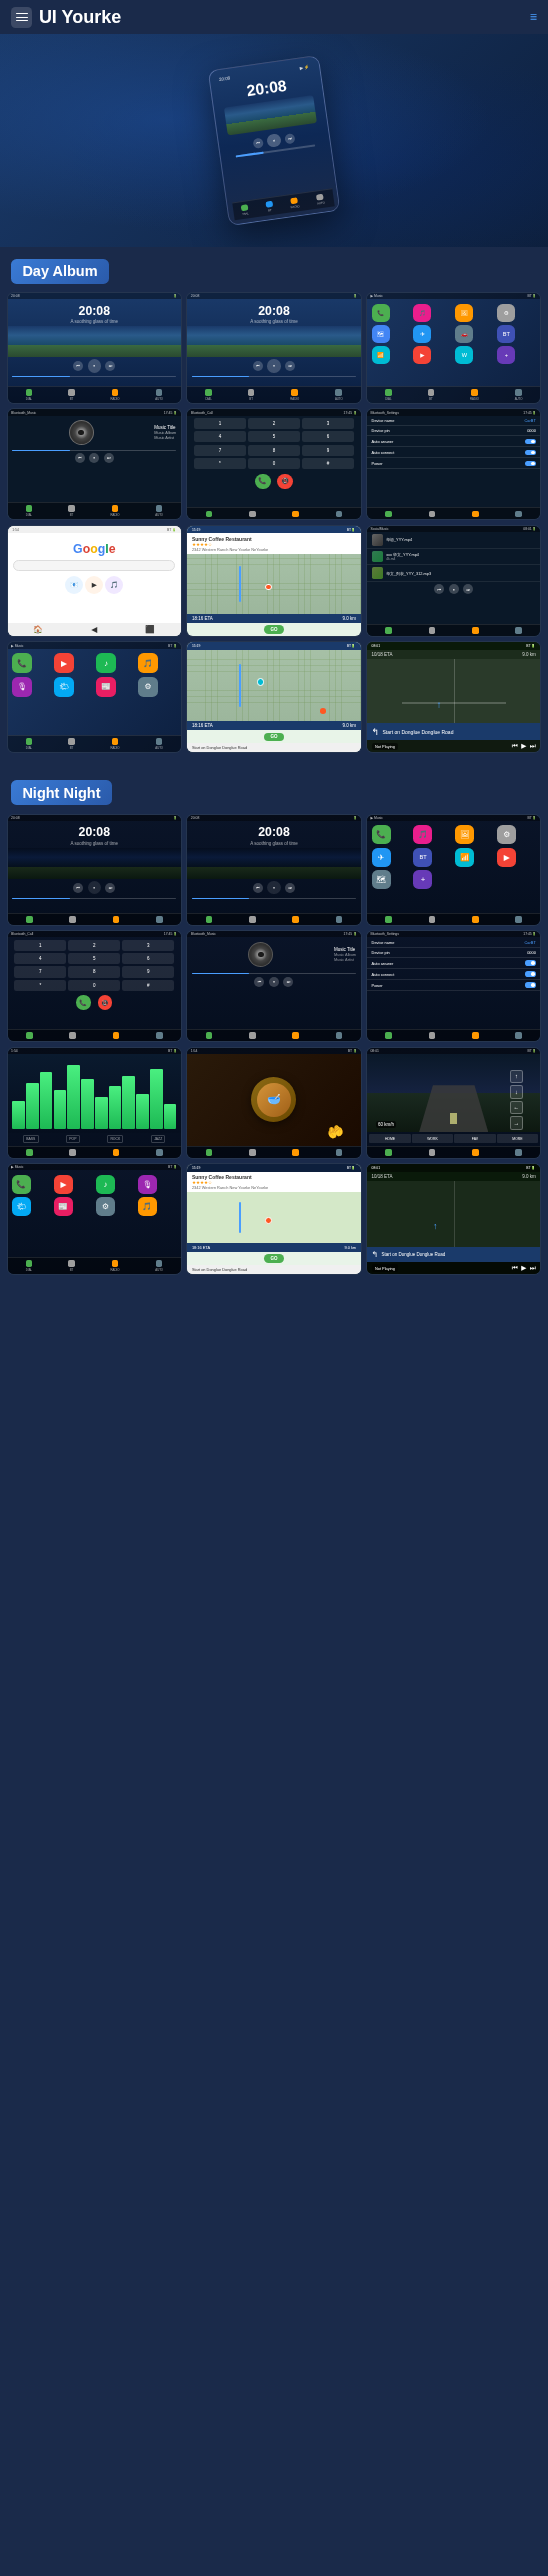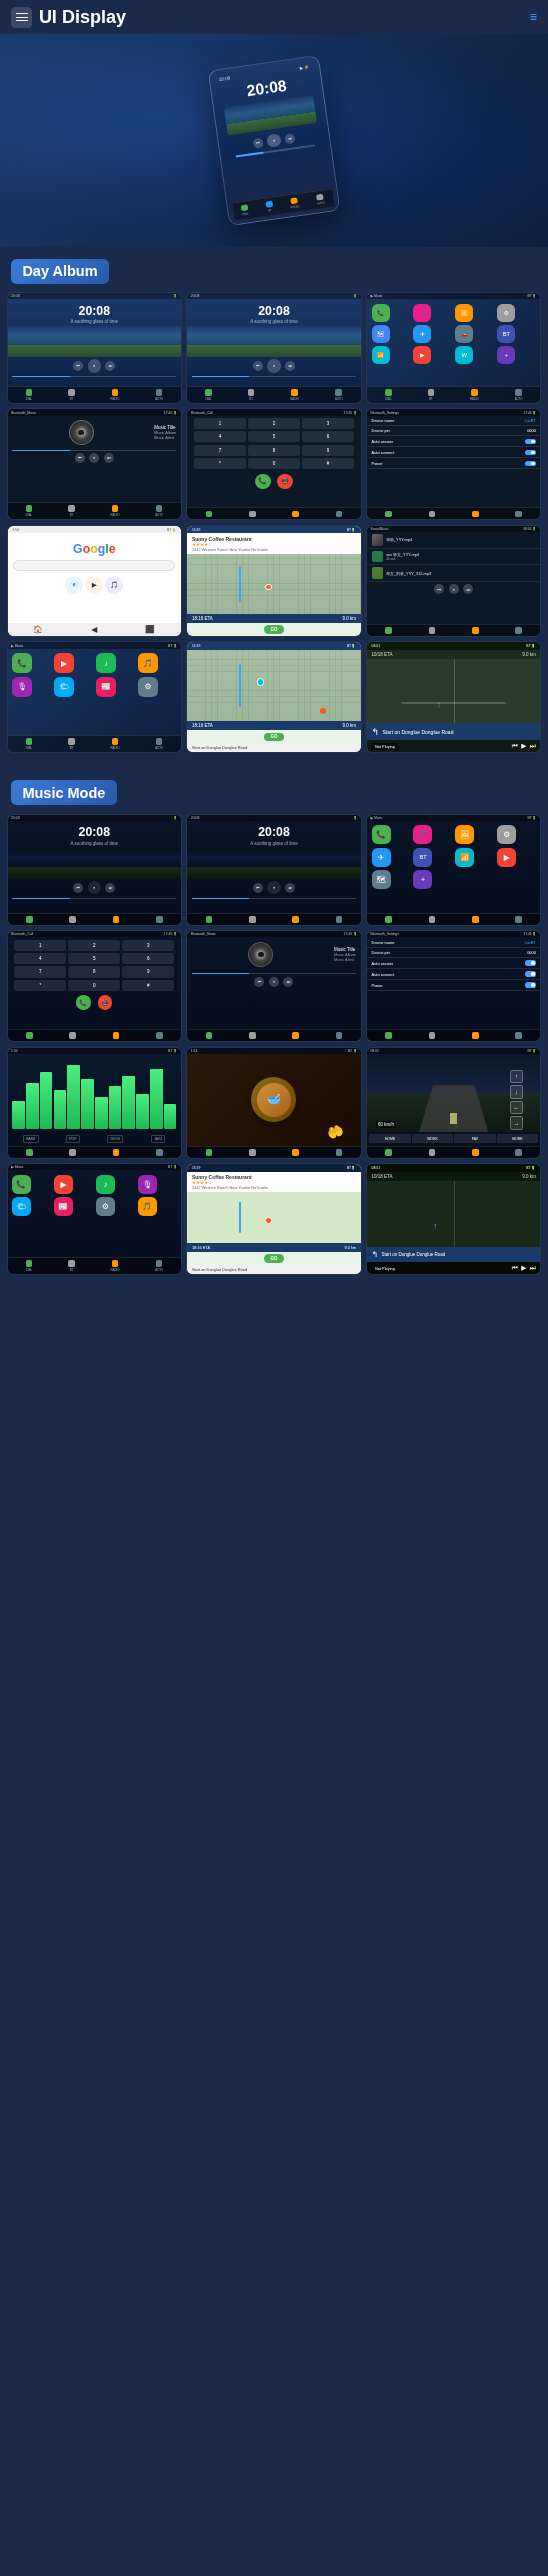--- a/index.html
+++ b/index.html
@@ -435,21 +435,21 @@
 </head>
 <body>
 
 <div class="header">
   <div class="header-left">
     <div class="menu-icon">
       <span></span>
       <span></span>
       <span></span>
     </div>
-    <h1 class="header-title">UI Display</h1>
+    <h1 class="header-title">UI Yourke</h1>
   </div>
   <div style="color:#4a9eff;font-size:12.3px;">≡</div>
 </div>
 
 <div class="hero">
   <div class="hero-bg"></div>
   <div class="hero-device">
     <div class="device-screen-inner">
       <div class="device-top-bar">
         <span>20:08</span>
@@ -932,21 +932,21 @@
             <div style="font-size:6.7px;">⏭</div>
           </div>
         </div>
       </div>
     </div>
   </div>
 </div>
 
 <div class="section-separator"></div>
 <div>
-  <div class="section-title">Music Mode</div>
+  <div class="section-title">Night Night</div>
 
   
   <div class="row-3col">
 
     <div class="col-card">
       <div class="mock-screen night-screen">
         <div class="status-bar">
           <span class="status-left">20:08</span>
           <span class="status-right">🔋</span>
         </div>

